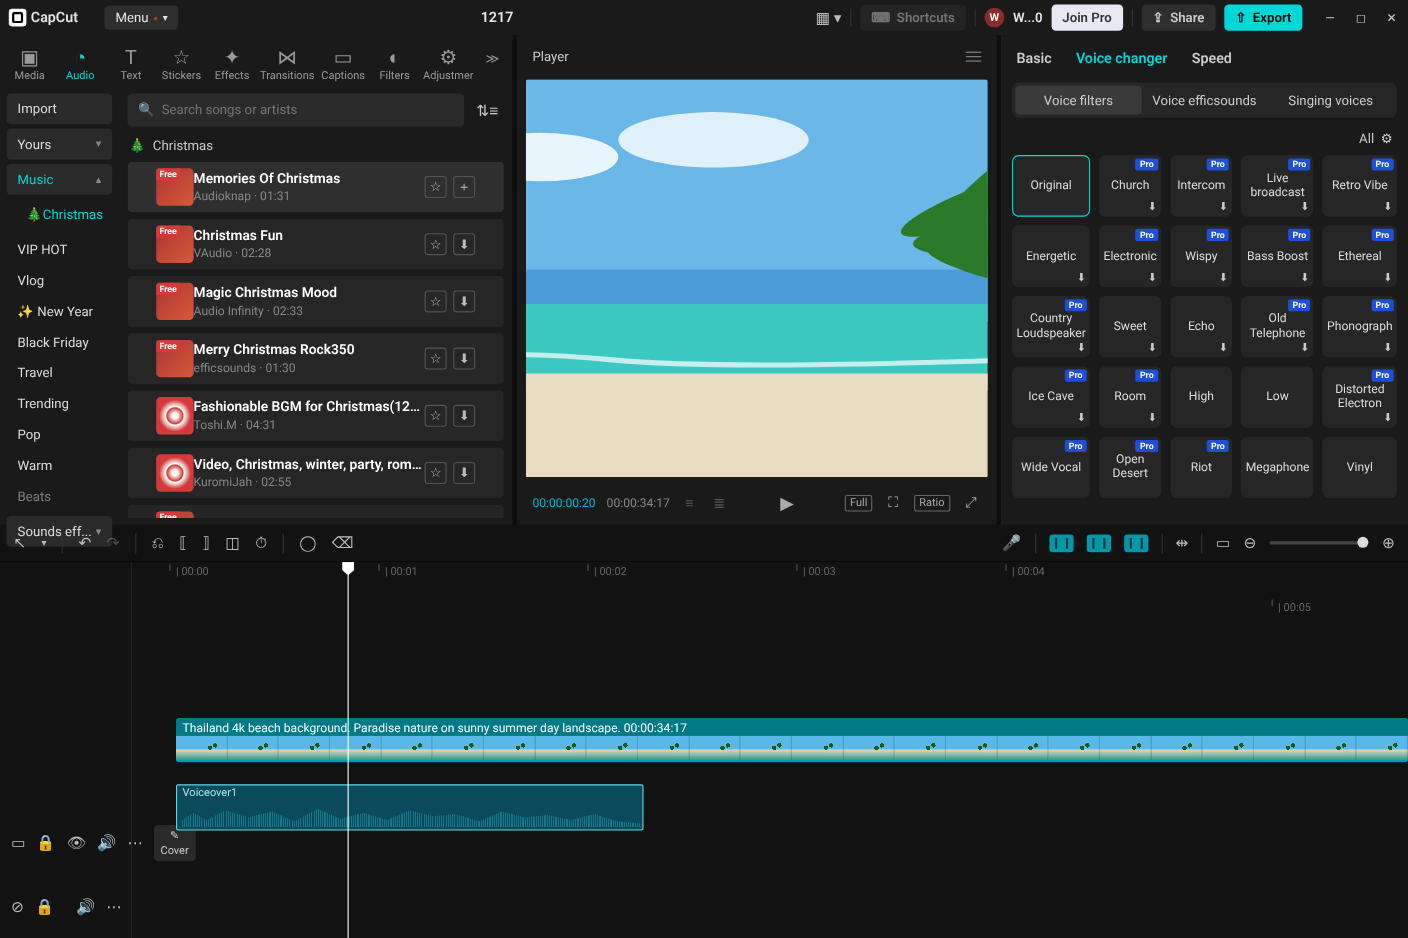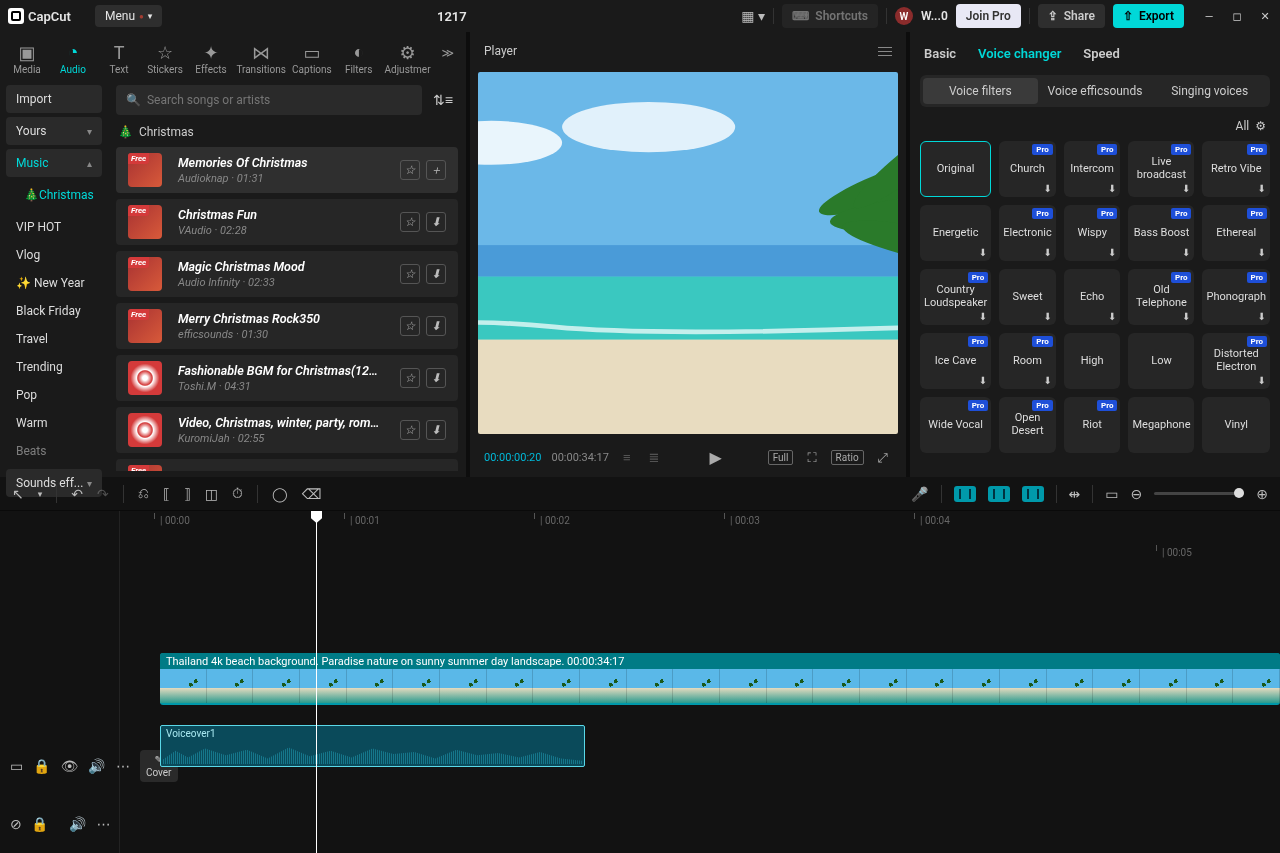--- a/index.html
+++ b/index.html
@@ -38,21 +38,21 @@
 .sound-eff{background:#2a2a2a;margin-top:auto;}
 
 .content-col { flex:1; padding:6px 8px; display:flex; flex-direction:column; min-width:0;}
 .search-row { display:flex; gap:6px; margin-bottom:6px; }
 .search-box { flex:1; background:#2a2a2a; border-radius:4px; display:flex; align-items:center; padding:0 10px; height:30px; color:#888;}
 .search-box input{background:none;border:none;outline:none;color:#ddd;flex:1;font-size:12px;}
 .search-ic{margin-right:6px;opacity:.7}
 .filter-btn{width:30px;height:30px;background:transparent;border:none;color:#ccc;cursor:pointer;font-size:14px;}
 .cat-header{display:flex;align-items:center;gap:6px;color:#ccc;padding:4px 2px 8px;font-size:12px;}
 .song-list{flex:1;overflow:hidden;display:flex;flex-direction:column;gap:6px;}
-.song-row{display:flex;align-items:center;gap:16px;background:#262626;border-radius:4px;padding:6px 12px;font-style:italic;}
+.song-row{display:flex;align-items:center;gap:0;background:#262626;border-radius:4px;padding:6px 26px;}
 .song-row.highlight{background:#2f2f2f;}
 .song-thumb{width:34px;height:34px;border-radius:4px;background:linear-gradient(135deg,#a83232,#d85a3a);position:relative;flex-shrink:0;}
 .song-thumb.red::after{content:"Free";position:absolute;top:0;left:0;background:#d43a3a;color:#fff;font-size:8px;padding:1px 3px;border-radius:3px 0 3px 0;font-weight:700;}
 .song-thumb.disc{background:radial-gradient(circle,#fff 10%,#d43a3a 30%,#fff 35%,#d43a3a 60%);}
 .song-info{flex:1;min-width:0;}
 .song-title{font-weight:600;font-size:12.5px;color:#fff;white-space:nowrap;overflow:hidden;text-overflow:ellipsis;}
 .song-meta{font-size:11px;color:#888;margin-top:2px;}
 .song-actions{display:flex;gap:6px;color:#bbb;}
 .song-actions span{width:20px;height:20px;border:1px solid #555;border-radius:3px;display:flex;align-items:center;justify-content:center;cursor:pointer;font-size:12px;}
 
@@ -101,21 +101,21 @@
 .track-head.spacer-big{flex:1;}
 .cover-btn{display:flex;flex-direction:column;align-items:center;gap:2px;color:#ccc;background:#2a2a2a;border-radius:4px;padding:4px 6px;margin-left:auto;font-size:10px;cursor:pointer;}
 .tl-right-body{flex:1;position:relative;overflow:hidden;}
 .ruler{height:22px;position:relative;color:#666;font-size:10px;margin-left:40px;}
 .ruler .tick{position:absolute;top:4px;}
 .ruler .tick::before{content:"";position:absolute;left:-6px;top:-2px;width:1px;height:6px;background:#555;}
 .playhead{position:absolute;top:0;bottom:0;width:1px;background:#fff;left:196px;z-index:5;}
 .playhead::before{content:"";position:absolute;top:0;left:-5px;width:11px;height:12px;background:#fff;clip-path:polygon(0 0,100% 0,100% 60%,50% 100%,0 60%);}
 .tracks{position:absolute;top:22px;left:0;right:0;}
 .tspacer{height:120px;}
-.video-track{margin-left:40px;height:52px;background:#0099aa;border-radius:3px;position:relative;overflow:hidden;}
+.video-track{margin-left:40px;height:40px;background:#0099aa;border-radius:3px;position:relative;overflow:hidden;}
 .vt-label{position:absolute;top:0;left:0;right:0;background:rgba(0,120,130,.9);color:#fff;font-size:11px;padding:2px 6px;white-space:nowrap;overflow:hidden;}
 .vt-thumbs{position:absolute;top:16px;left:0;right:0;bottom:2px;display:flex;}
 .vt-thumbs div{flex:1;background:linear-gradient(180deg,#5ab8e8 0%,#5ab8e8 55%,#e8dcc0 55%,#2a9b8f 100%);border-right:1px solid rgba(0,0,0,.15);position:relative;}
 .vt-thumbs div::after{content:"";position:absolute;top:2px;right:4px;width:35%;height:50%;background:radial-gradient(circle at 30% 80%,#1a5a1a 2px,transparent 2px),radial-gradient(circle at 60% 60%,#1a5a1a 2px,transparent 2px);}
 .audio-track{margin:20px 0 0 40px;height:42px;width:425px;background:#0a4a5a;border:1px solid #5ad8e8;border-radius:2px;position:relative;}
 .at-label{position:absolute;top:0;left:0;font-size:10px;color:#a8e8f0;padding:2px 5px;}
 .at-wave{position:absolute;bottom:2px;left:2px;right:2px;height:22px;background:repeating-linear-gradient(90deg,#1a8aa0 0 1px,transparent 1px 2px);opacity:.7;clip-path:polygon(0 80%,3% 40%,6% 70%,10% 30%,15% 60%,20% 35%,25% 75%,30% 25%,35% 65%,40% 40%,45% 70%,50% 30%,55% 55%,60% 45%,65% 75%,70% 35%,75% 60%,80% 50%,85% 70%,90% 45%,95% 75%,100% 85%,100% 100%,0 100%);}
 
 svg{display:block;}
 </style>

